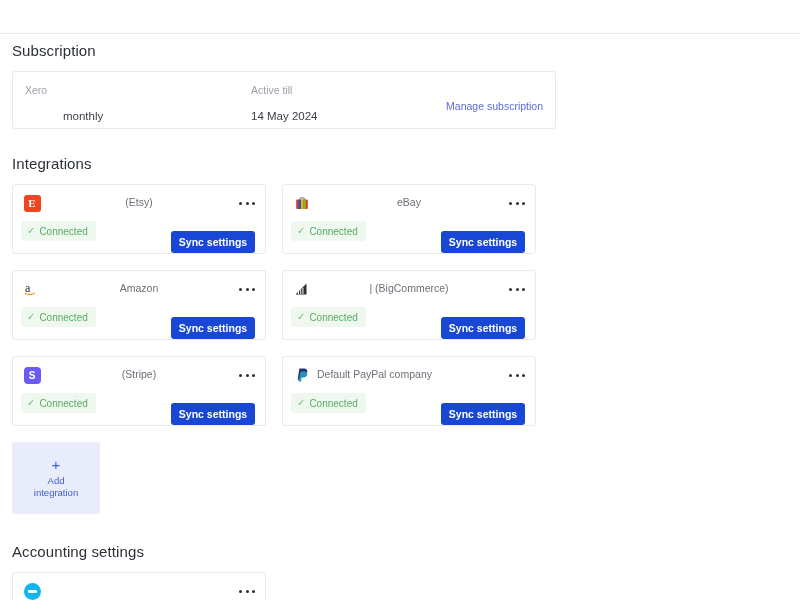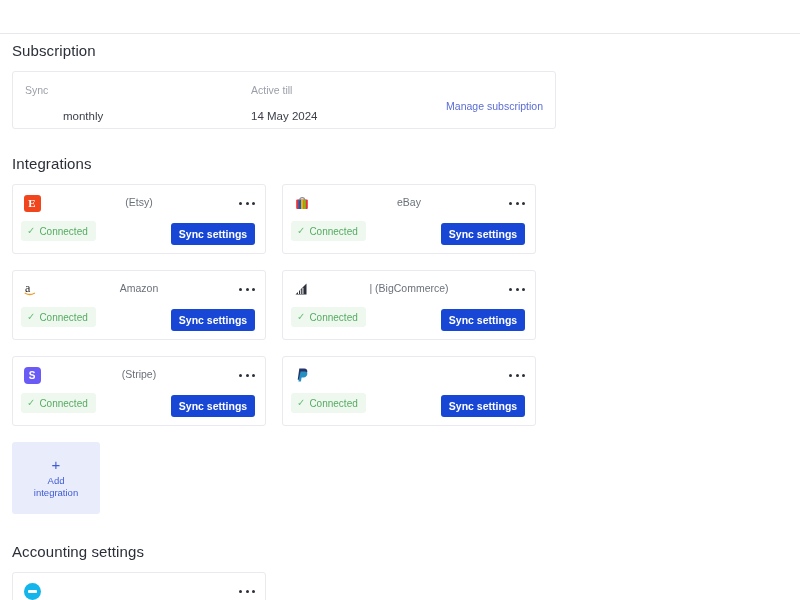--- a/index.html
+++ b/index.html
@@ -183,21 +183,21 @@
   }
   .badge-connected .check {
     font-size: 10px;
     line-height: 1;
     color: #6cbf78;
   }
 
   .btn-sync {
     position: absolute;
     right: 10px;
-    top: 4px;
+    top: 12px;
     width: 84px;
     height: 22px;
     background: #1747d4;
     color: #ffffff;
     border: none;
     border-radius: 3px;
     font-family: "Liberation Sans", sans-serif;
     font-size: 10.5px;
     font-weight: bold;
     cursor: pointer;
@@ -295,21 +295,21 @@
 <div id="page">
 
   <div class="top-divider"></div>
 
   <div class="content">
 
     <h2 class="section-title" id="subscription-title">Subscription</h2>
 
     <div class="sub-card">
       <div class="sub-field plan">
-        <span class="sub-label">Sync</span>
+        <span class="sub-label">Xero</span>
         <span class="sub-value indent">monthly</span>
       </div>
       <div class="sub-field active">
         <span class="sub-label">Active till</span>
         <span class="sub-value">14 May 2024</span>
       </div>
       <a class="manage-link">Manage subscription</a>
     </div>
 
     <h2 class="section-title" id="integrations-title">Integrations</h2>
@@ -436,20 +436,21 @@
       </div>
 
       <div class="int-card">
         <div class="card-top">
           <span class="card-icon">
             <svg width="15" height="16" viewBox="0 0 15 16" aria-hidden="true">
               <path d="M4.3 1.6 h5.0 c2.2 0 3.3 1.3 3.0 3.3 c-.35 2.3 -2.0 3.5 -4.2 3.5 h-2.1 l-.7 4.3 h-2.6 z" fill="#27346a"></path>
               <path d="M5.6 4.4 h4.2 c1.9 0 2.8 1.1 2.5 2.9 c-.3 2.0 -1.8 3.1 -3.8 3.1 h-1.9 l-.7 4.2 h-2.5 z" fill="#2790c3"></path>
             </svg>
           </span>
+          <span class="card-name left-align">Default PayPal company</span>
           <span class="kebab">
               <i></i>
               <i></i>
               <i></i>
             </span>
         </div>
         <div class="card-bottom">
           <span class="badge-connected">
             <span class="check">✓</span>
             <span>Connected</span>

